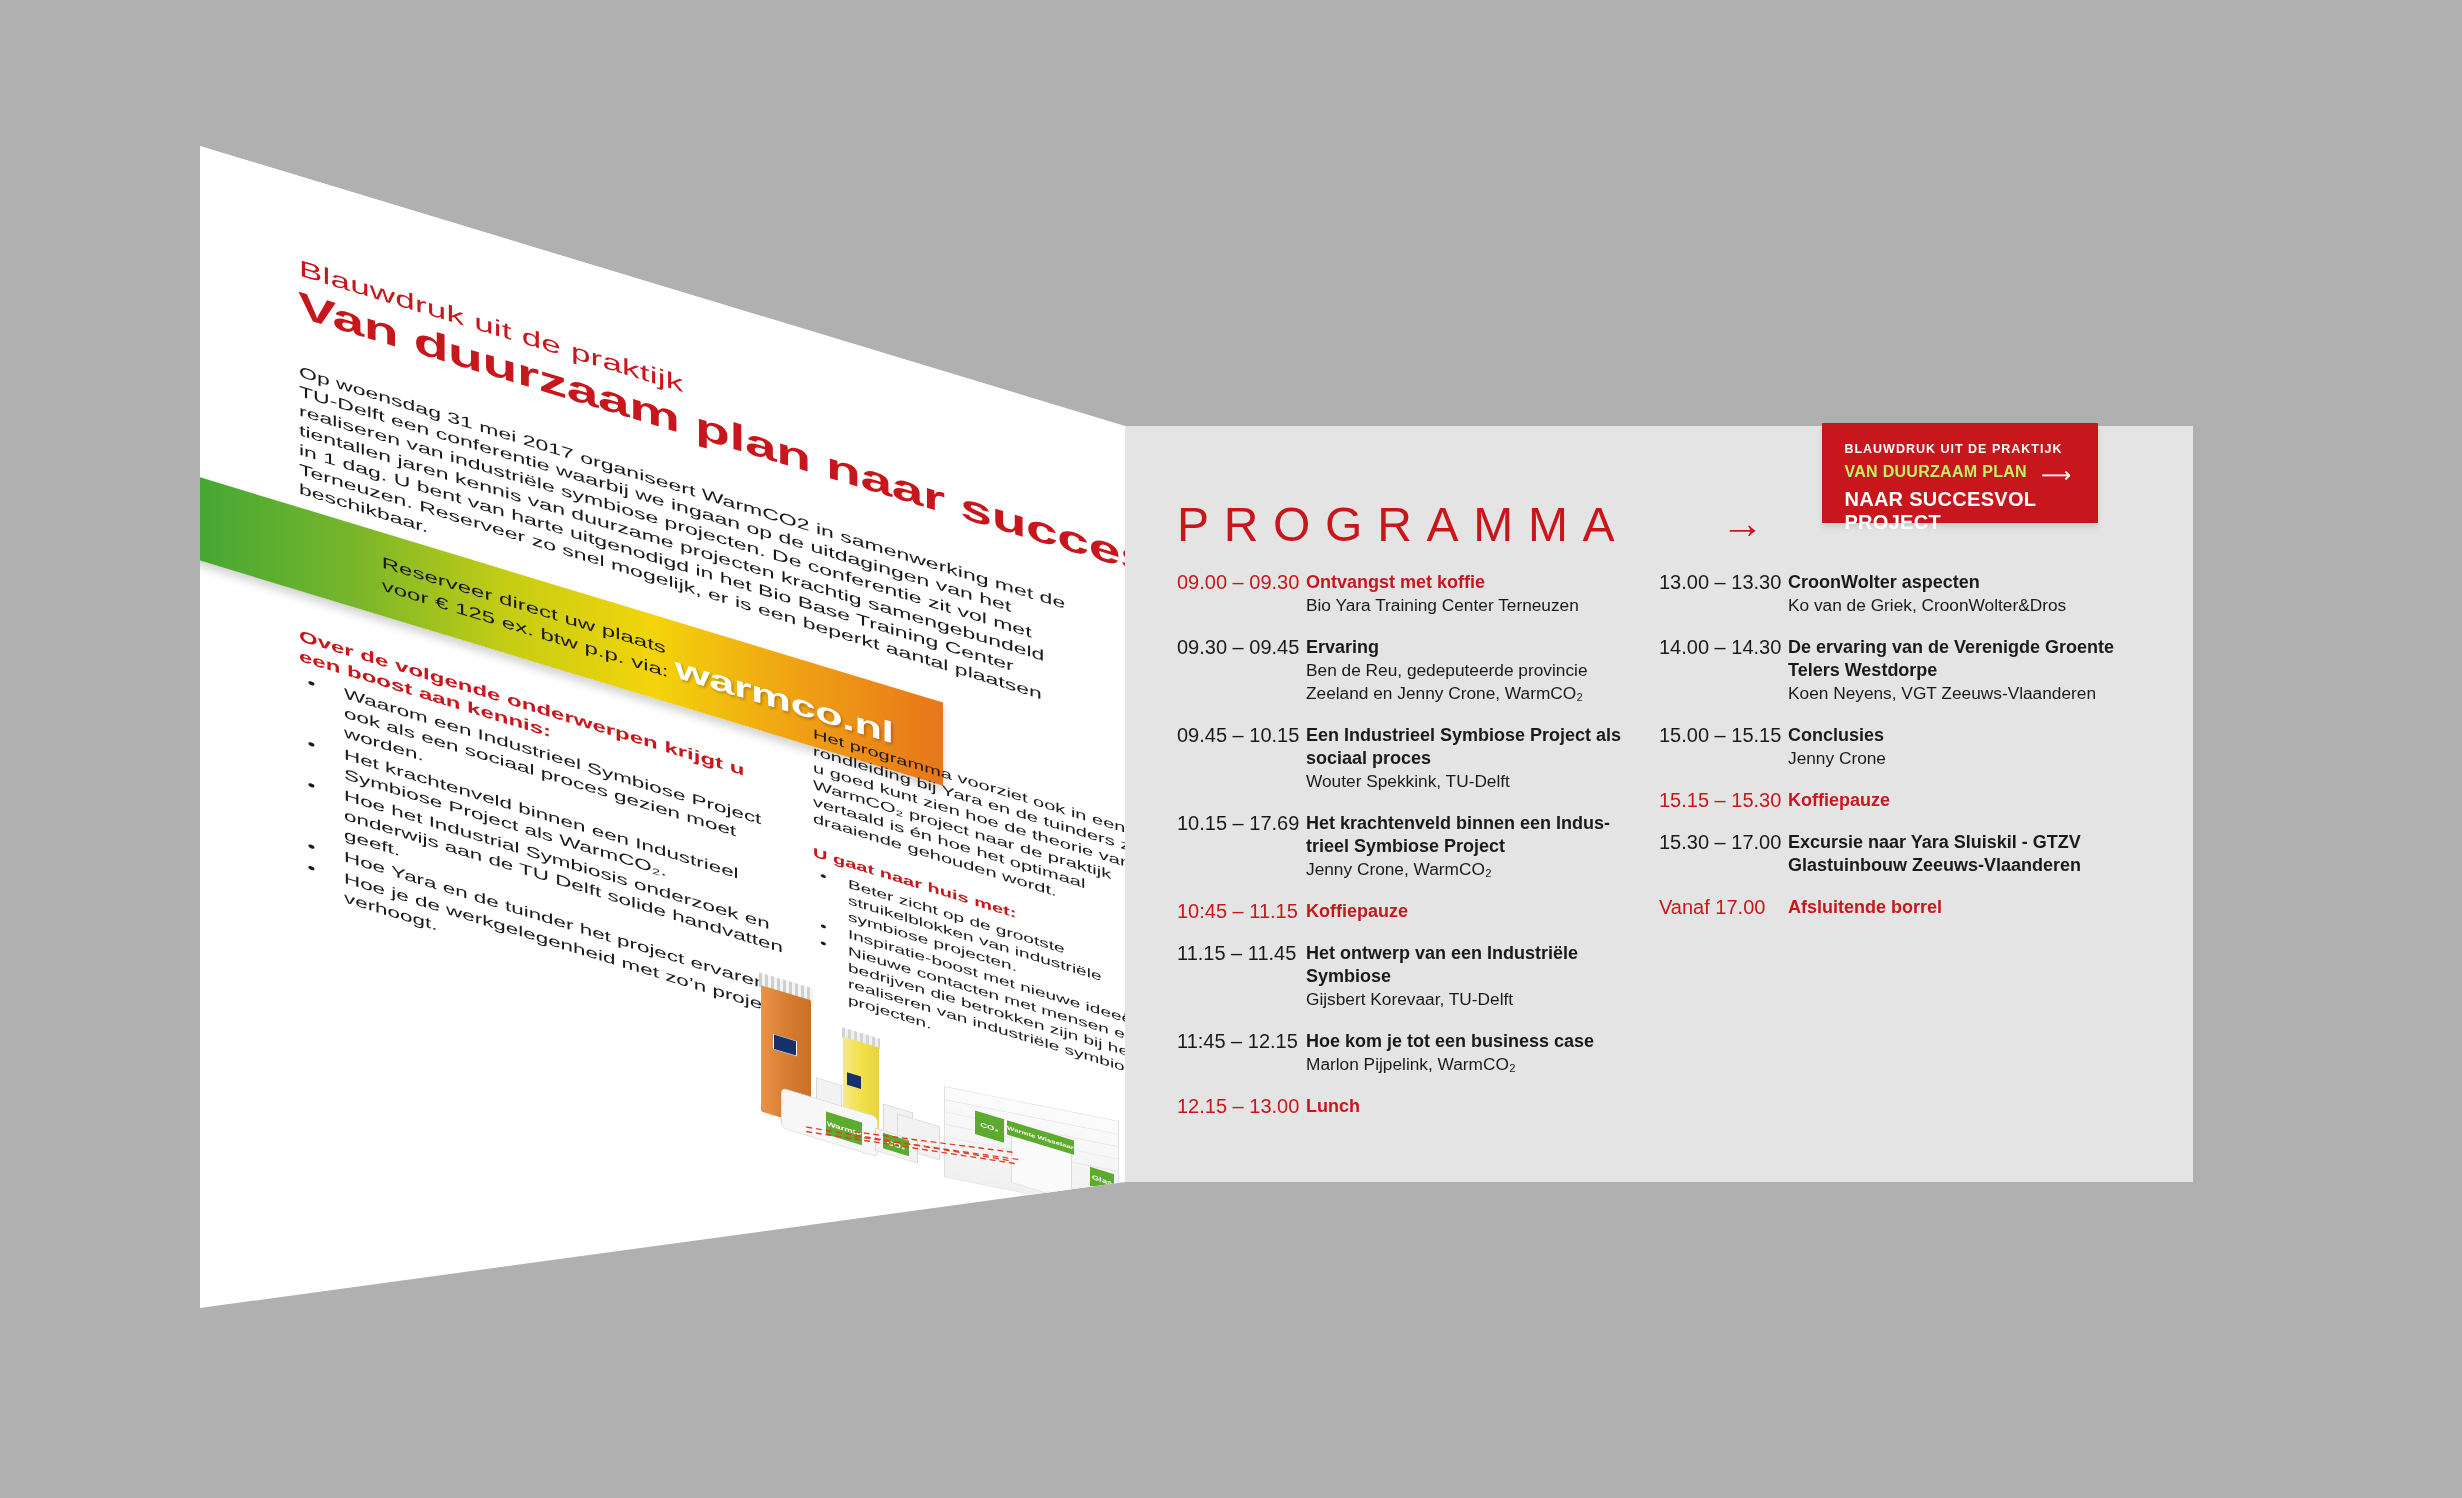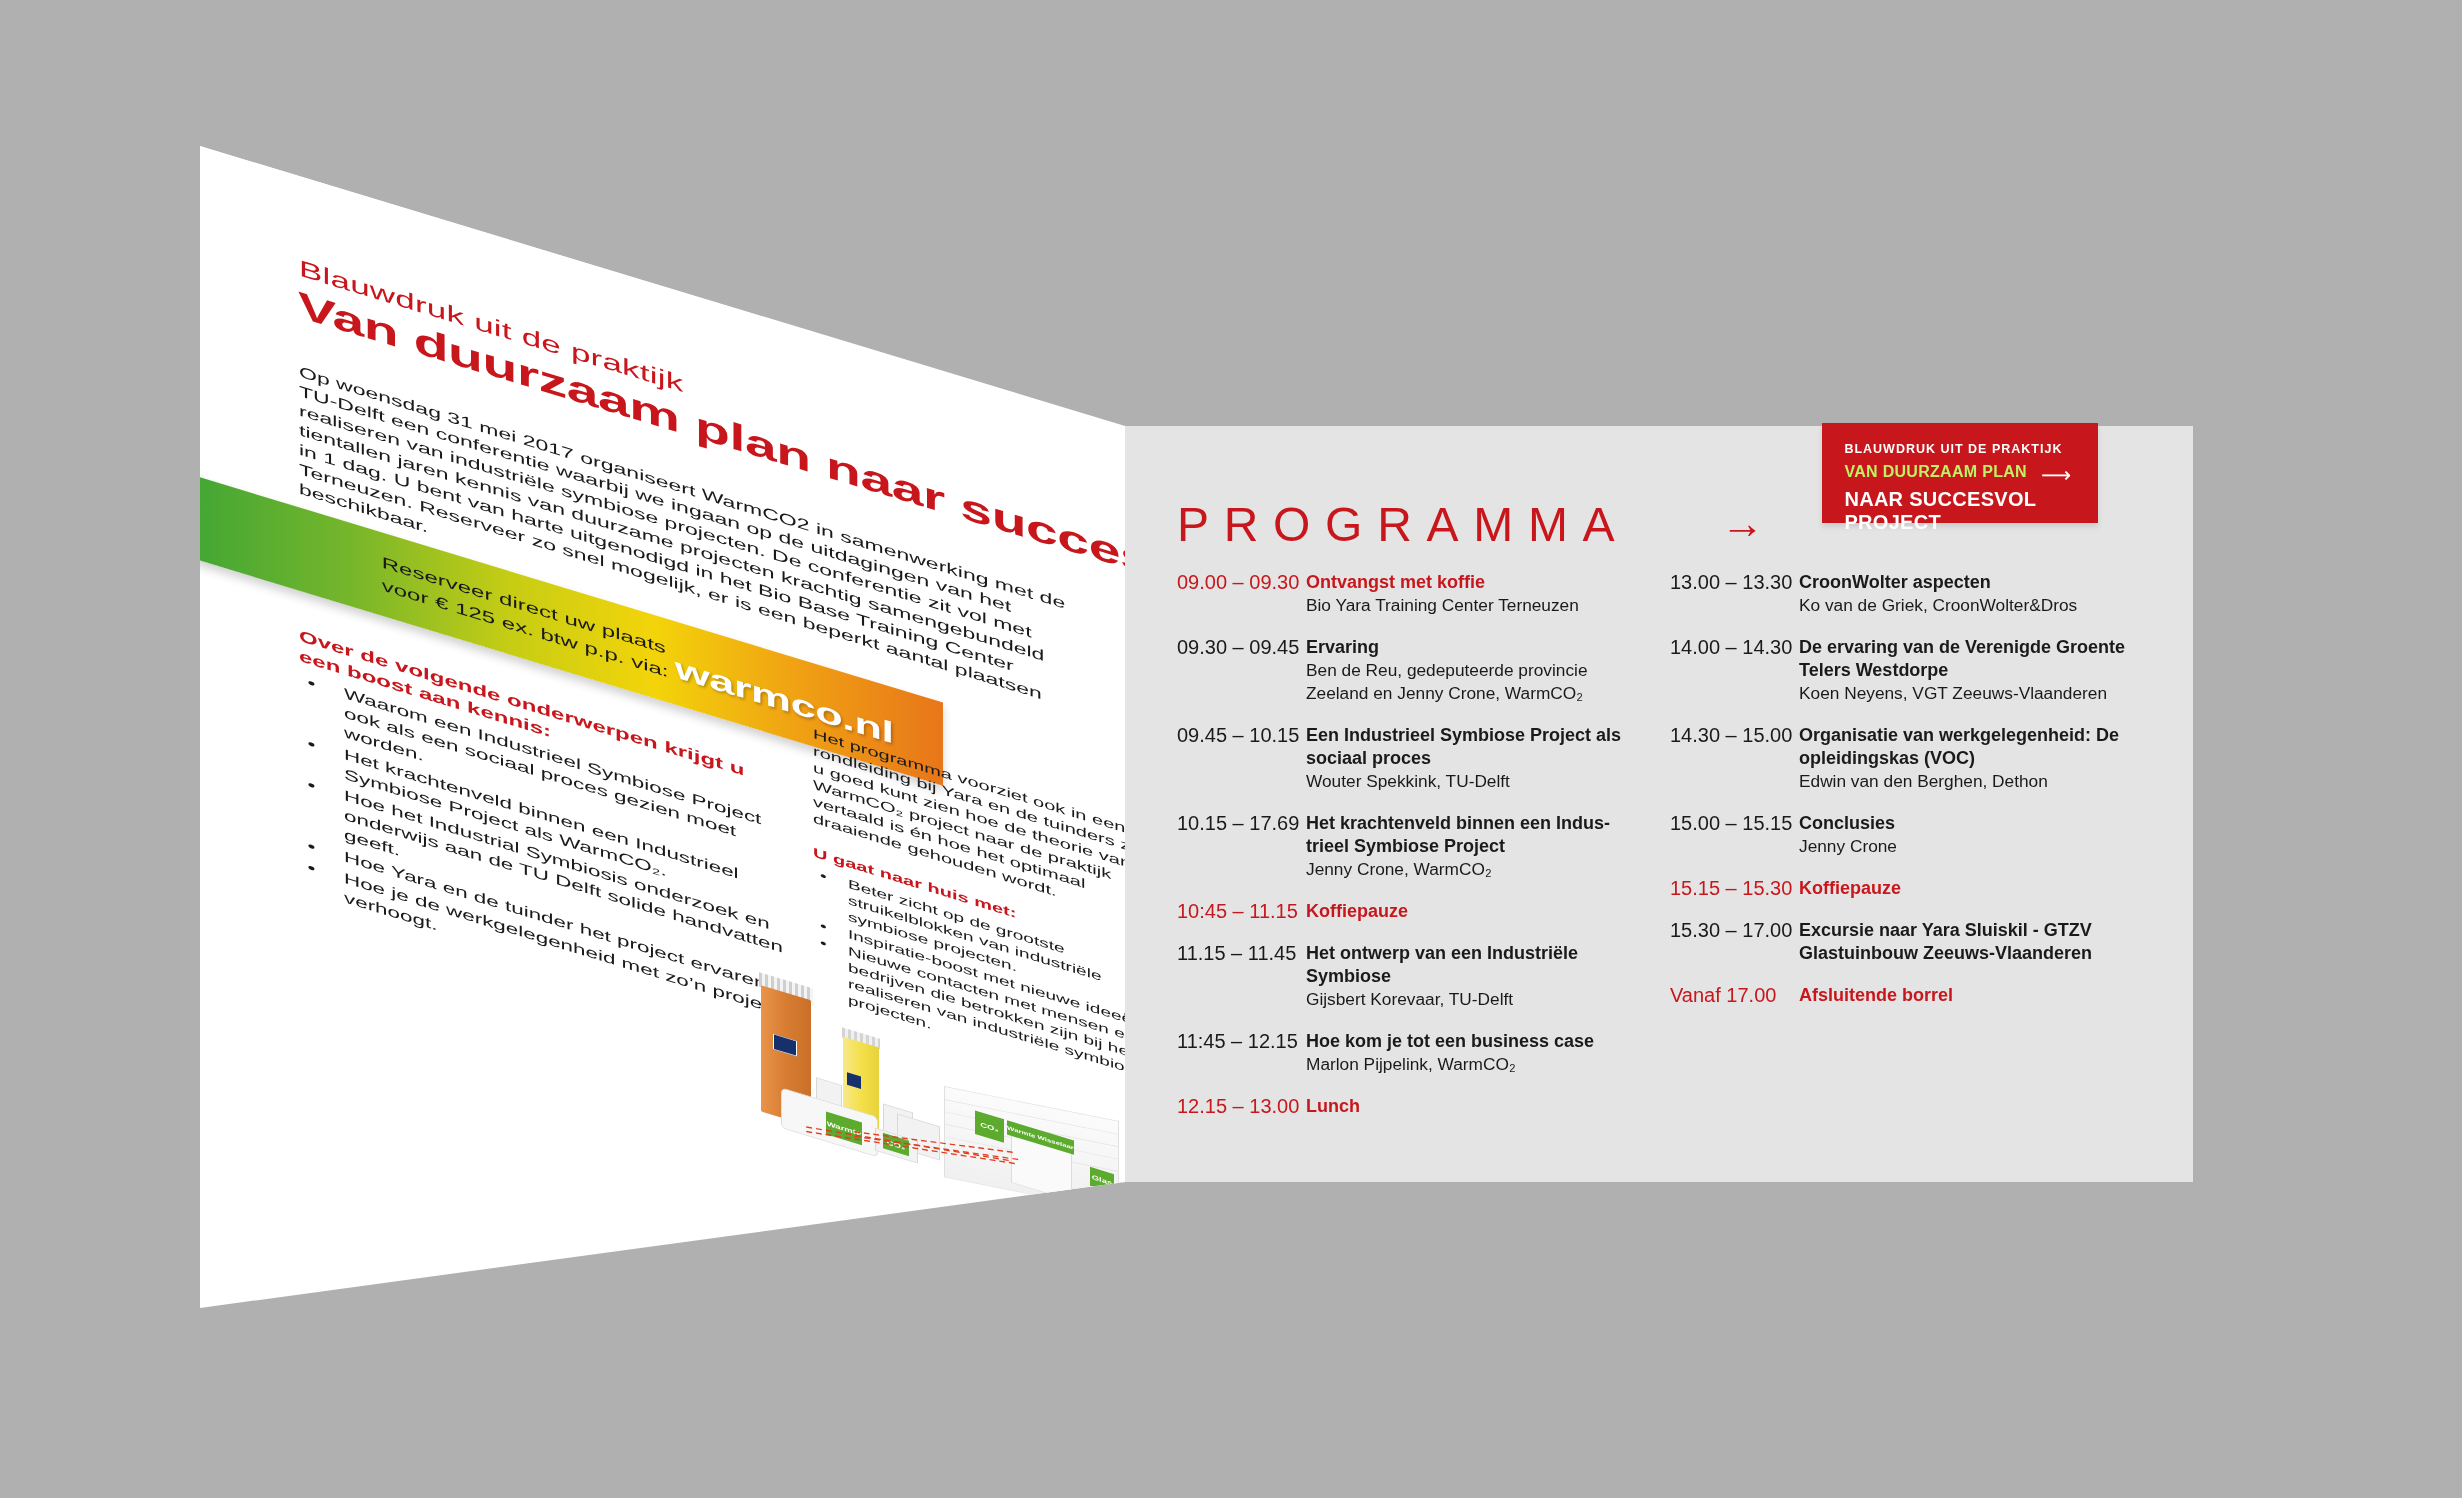--- a/index.html
+++ b/index.html
@@ -151,21 +151,21 @@
   .logo-l2{
     position:absolute; left:22.4px; top:65px;
     color:#ffffff; font-size:20px; font-weight:bold; letter-spacing:0.3px;
   }
 
   .prog-cols{
     position:absolute; left:52px; top:145px; right:35px;
     display:flex; gap:0;
   }
   .prog-col{width:470px;}
-  .prog-col + .prog-col{margin-left:23px;}
+  .prog-col + .prog-col{margin-left:12px;}
   .prow{display:flex; margin-bottom:19px;}
   .ptime{width:129px; flex:0 0 129px; font-size:20px; line-height:23px; color:#1a1a1a; white-space:nowrap;}
   .pbody{flex:1;}
   .ptitle{font-size:18px; line-height:23px; font-weight:bold; color:#1a1a1a;}
   .pspeaker{font-size:17.3px; line-height:23px; color:#1a1a1a;}
   .prow.hl .ptime, .prow.hl .ptitle{color:#c8171c;}
 </style>
 </head>
 <body>
 
@@ -329,27 +329,20 @@
           </div>
         </div>
         <div class="prow">
           <div class="ptime">14.00 – 14.30</div>
           <div class="pbody">
             <div class="ptitle">De ervaring van de Verenigde Groente Telers Westdorpe</div>
             <div class="pspeaker">Koen Neyens, VGT Zeeuws-Vlaanderen</div>
           </div>
         </div>
         <div class="prow">
-          <div class="ptime">14.30 – 15.00</div>
-          <div class="pbody">
-            <div class="ptitle">Organisatie van werkgelegenheid: De opleidingskas (VOC)</div>
-            <div class="pspeaker">Edwin van den Berghen, Dethon</div>
-          </div>
-        </div>
-        <div class="prow">
           <div class="ptime">15.00 – 15.15</div>
           <div class="pbody">
             <div class="ptitle">Conclusies</div>
             <div class="pspeaker">Jenny Crone</div>
           </div>
         </div>
         <div class="prow hl">
           <div class="ptime">15.15 – 15.30</div>
           <div class="pbody">
             <div class="ptitle">Koffiepauze</div>

